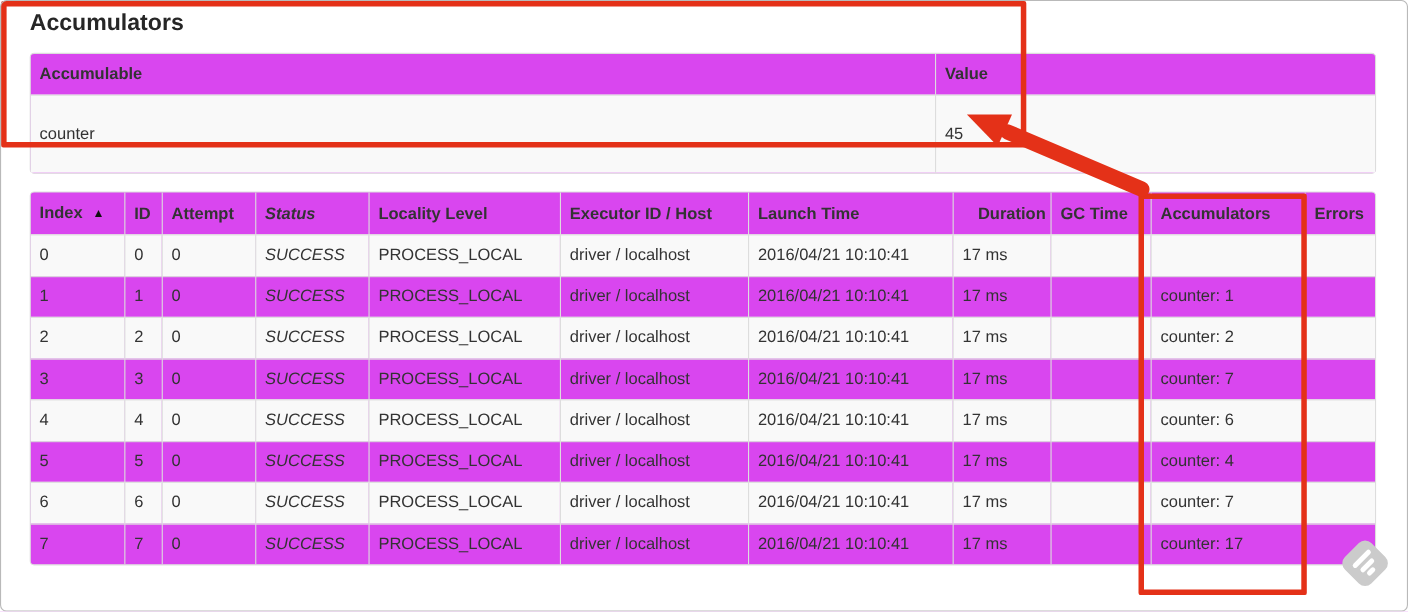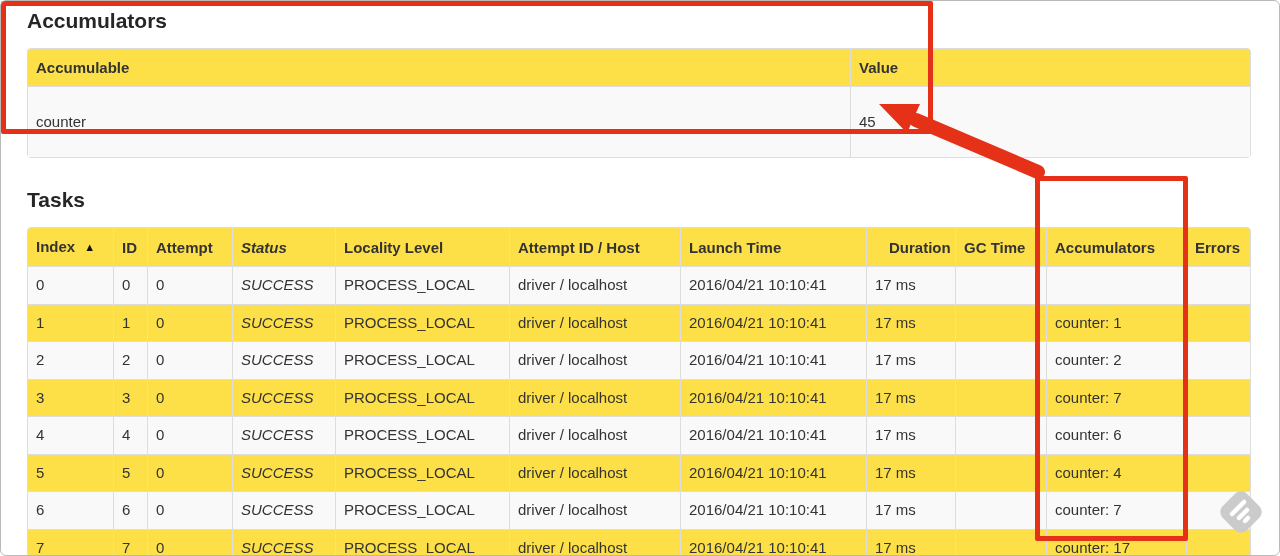--- a/index.html
+++ b/index.html
@@ -25,21 +25,21 @@
   }
   .heading-tasks { margin-top:31px; }
 
   table {
     width:1224px;
     table-layout:fixed;
     border-collapse:separate; border-spacing:0;
     border:1px solid #dddddd;
     border-radius:4px;
     font-size:15px;
-    background:#fde047;
+    background:#d946ef;
   }
   th, td {
     text-align:left;
     border-left:1px solid #dddddd;
     overflow:hidden; white-space:nowrap;
   }
   th { font-weight:bold; padding:8px; line-height:21px; }
   td { border-top:1px solid #dddddd; }
   th:first-child, td:first-child { border-left:none; }
   tbody tr:nth-child(odd) td { background:#f9f9f9; }
@@ -79,31 +79,30 @@
       </tr>
     </thead>
     <tbody>
       <tr>
         <td>counter</td>
         <td>45</td>
       </tr>
     </tbody>
   </table>
 
-  <h4 class="section-heading heading-tasks">Tasks</h4>
 
   <table class="tasks-table">
     <thead>
       <tr>
         <th class="col-index"><span>Index</span><span class="sort-icon">▲</span></th>
         <th class="col-id">ID</th>
         <th class="col-attempt">Attempt</th>
         <th class="col-status">Status</th>
         <th class="col-locality">Locality Level</th>
-        <th class="col-executor">Attempt ID / Host</th>
+        <th class="col-executor">Executor ID / Host</th>
         <th class="col-launch">Launch Time</th>
         <th class="col-duration">Duration</th>
         <th class="col-gc">GC Time</th>
         <th class="col-accum">Accumulators</th>
         <th>Errors</th>
       </tr>
     </thead>
     <tbody>
         <tr>
           <td class="col-index">0</td>

